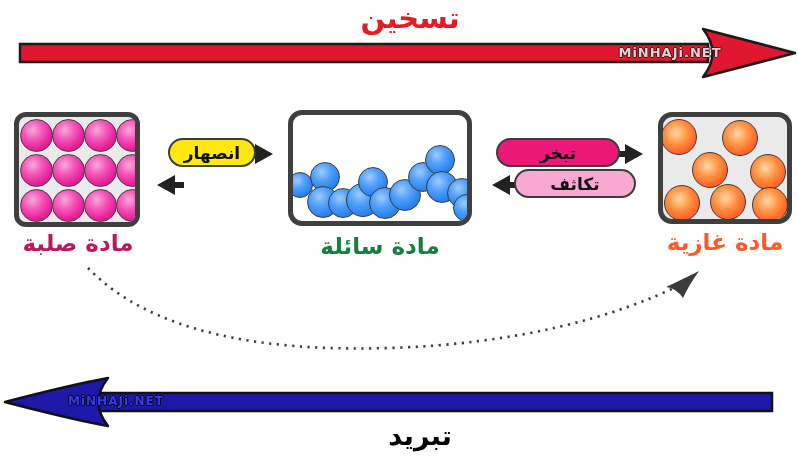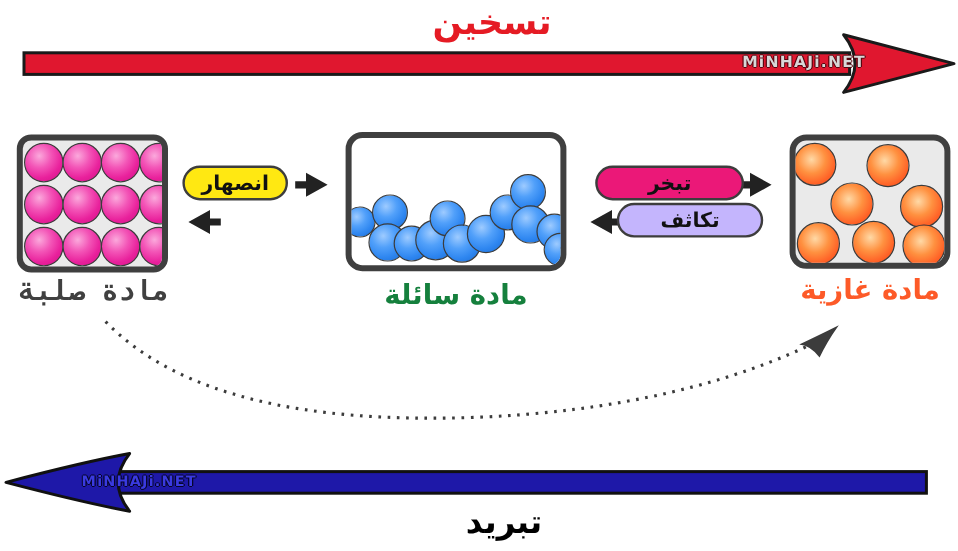--- a/index.html
+++ b/index.html
@@ -23,21 +23,21 @@
   .ball.solid{background:radial-gradient(circle at 38% 32%,#fba9dc 0%,#f355b7 35%,#e9219c 65%,#cf0f84 100%);}
   .ball.liquid{background:radial-gradient(circle at 38% 32%,#9ecbff 0%,#51a0fa 35%,#2e86f0 65%,#1a6ad0 100%);}
   .ball.gas{background:radial-gradient(circle at 42% 38%,#ffd9a6 0%,#ff9140 40%,#ff6227 70%,#ef4912 100%);}
   .state-label{position:absolute;font-weight:bold;font-size:23px;text-align:center;z-index:2;}
   #label-solid{left:2px;top:230px;width:152px;}
   #label-liquid{left:293px;top:233px;width:174px;}
   #label-gas{left:648px;top:229px;width:154px;}
   .pill{position:absolute;display:flex;align-items:center;justify-content:center;
         box-sizing:border-box;border:2px solid #3d3d3d;border-radius:16px;
         font-weight:bold;font-size:17px;color:#111;z-index:3;}
-  #pill-melting{left:152px;top:138px;width:88px;height:29px;}
+  #pill-melting{left:168px;top:138px;width:88px;height:29px;}
   #pill-freezing{left:180px;top:169px;width:90px;height:29px;}
   #pill-evaporation{left:496px;top:138px;width:124px;height:29px;}
   #pill-condensation{left:514px;top:169px;width:122px;height:29px;}
   #pill-sublimation{left:344px;top:333px;width:102px;height:29px;border-radius:15px;font-size:18px;}
 </style>
 </head>
 <body>
 
 <div id="stage">
 
@@ -98,25 +98,25 @@
   <div id="box-gas" class="sbox">
       <div class="ball gas" style="left: -2px; top: 2px; width: 36px; height: 36px;"></div>
       <div class="ball gas" style="left: 59px; top: 3px; width: 36px; height: 36px;"></div>
       <div class="ball gas" style="left: 29px; top: 35px; width: 36px; height: 36px;"></div>
       <div class="ball gas" style="left: 87px; top: 37px; width: 36px; height: 36px;"></div>
       <div class="ball gas" style="left: 1px; top: 68px; width: 36px; height: 36px;"></div>
       <div class="ball gas" style="left: 47px; top: 67px; width: 36px; height: 36px;"></div>
       <div class="ball gas" style="left: 89px; top: 70px; width: 36px; height: 36px;"></div>
     </div>
 
-  <div id="label-solid" class="state-label" dir="rtl" style="color: #404040; font-family: Liberation Mono, monospace;">مادة صلبة</div>
+  <div id="label-solid" class="state-label" dir="rtl" style="color: #be185d;">مادة صلبة</div>
   <div id="label-liquid" class="state-label" dir="rtl" style="color: #15803d;">مادة سائلة</div>
   <div id="label-gas" class="state-label" dir="rtl" style="color: rgb(253, 90, 40);">مادة غازية</div>
 
   <div id="pill-melting" class="pill" dir="rtl" style="background: rgb(255, 232, 18);">انصهار</div>
   <div id="pill-evaporation" class="pill" dir="rtl" style="background: rgb(235, 24, 120);">تبخر</div>
-  <div id="pill-condensation" class="pill" dir="rtl" style="background: #c4b5fd;">تكاثف</div>
+  <div id="pill-condensation" class="pill" dir="rtl" style="background: #f9a8d4;">تكاثف</div>
 
   <div id="wm-cooling" class="wm">MiNHAJi.NET</div>
 
   <div id="title-cooling" class="title" dir="rtl" style="color: #000000;">تبريد</div>
 
 </div>
 
 </body></html>

